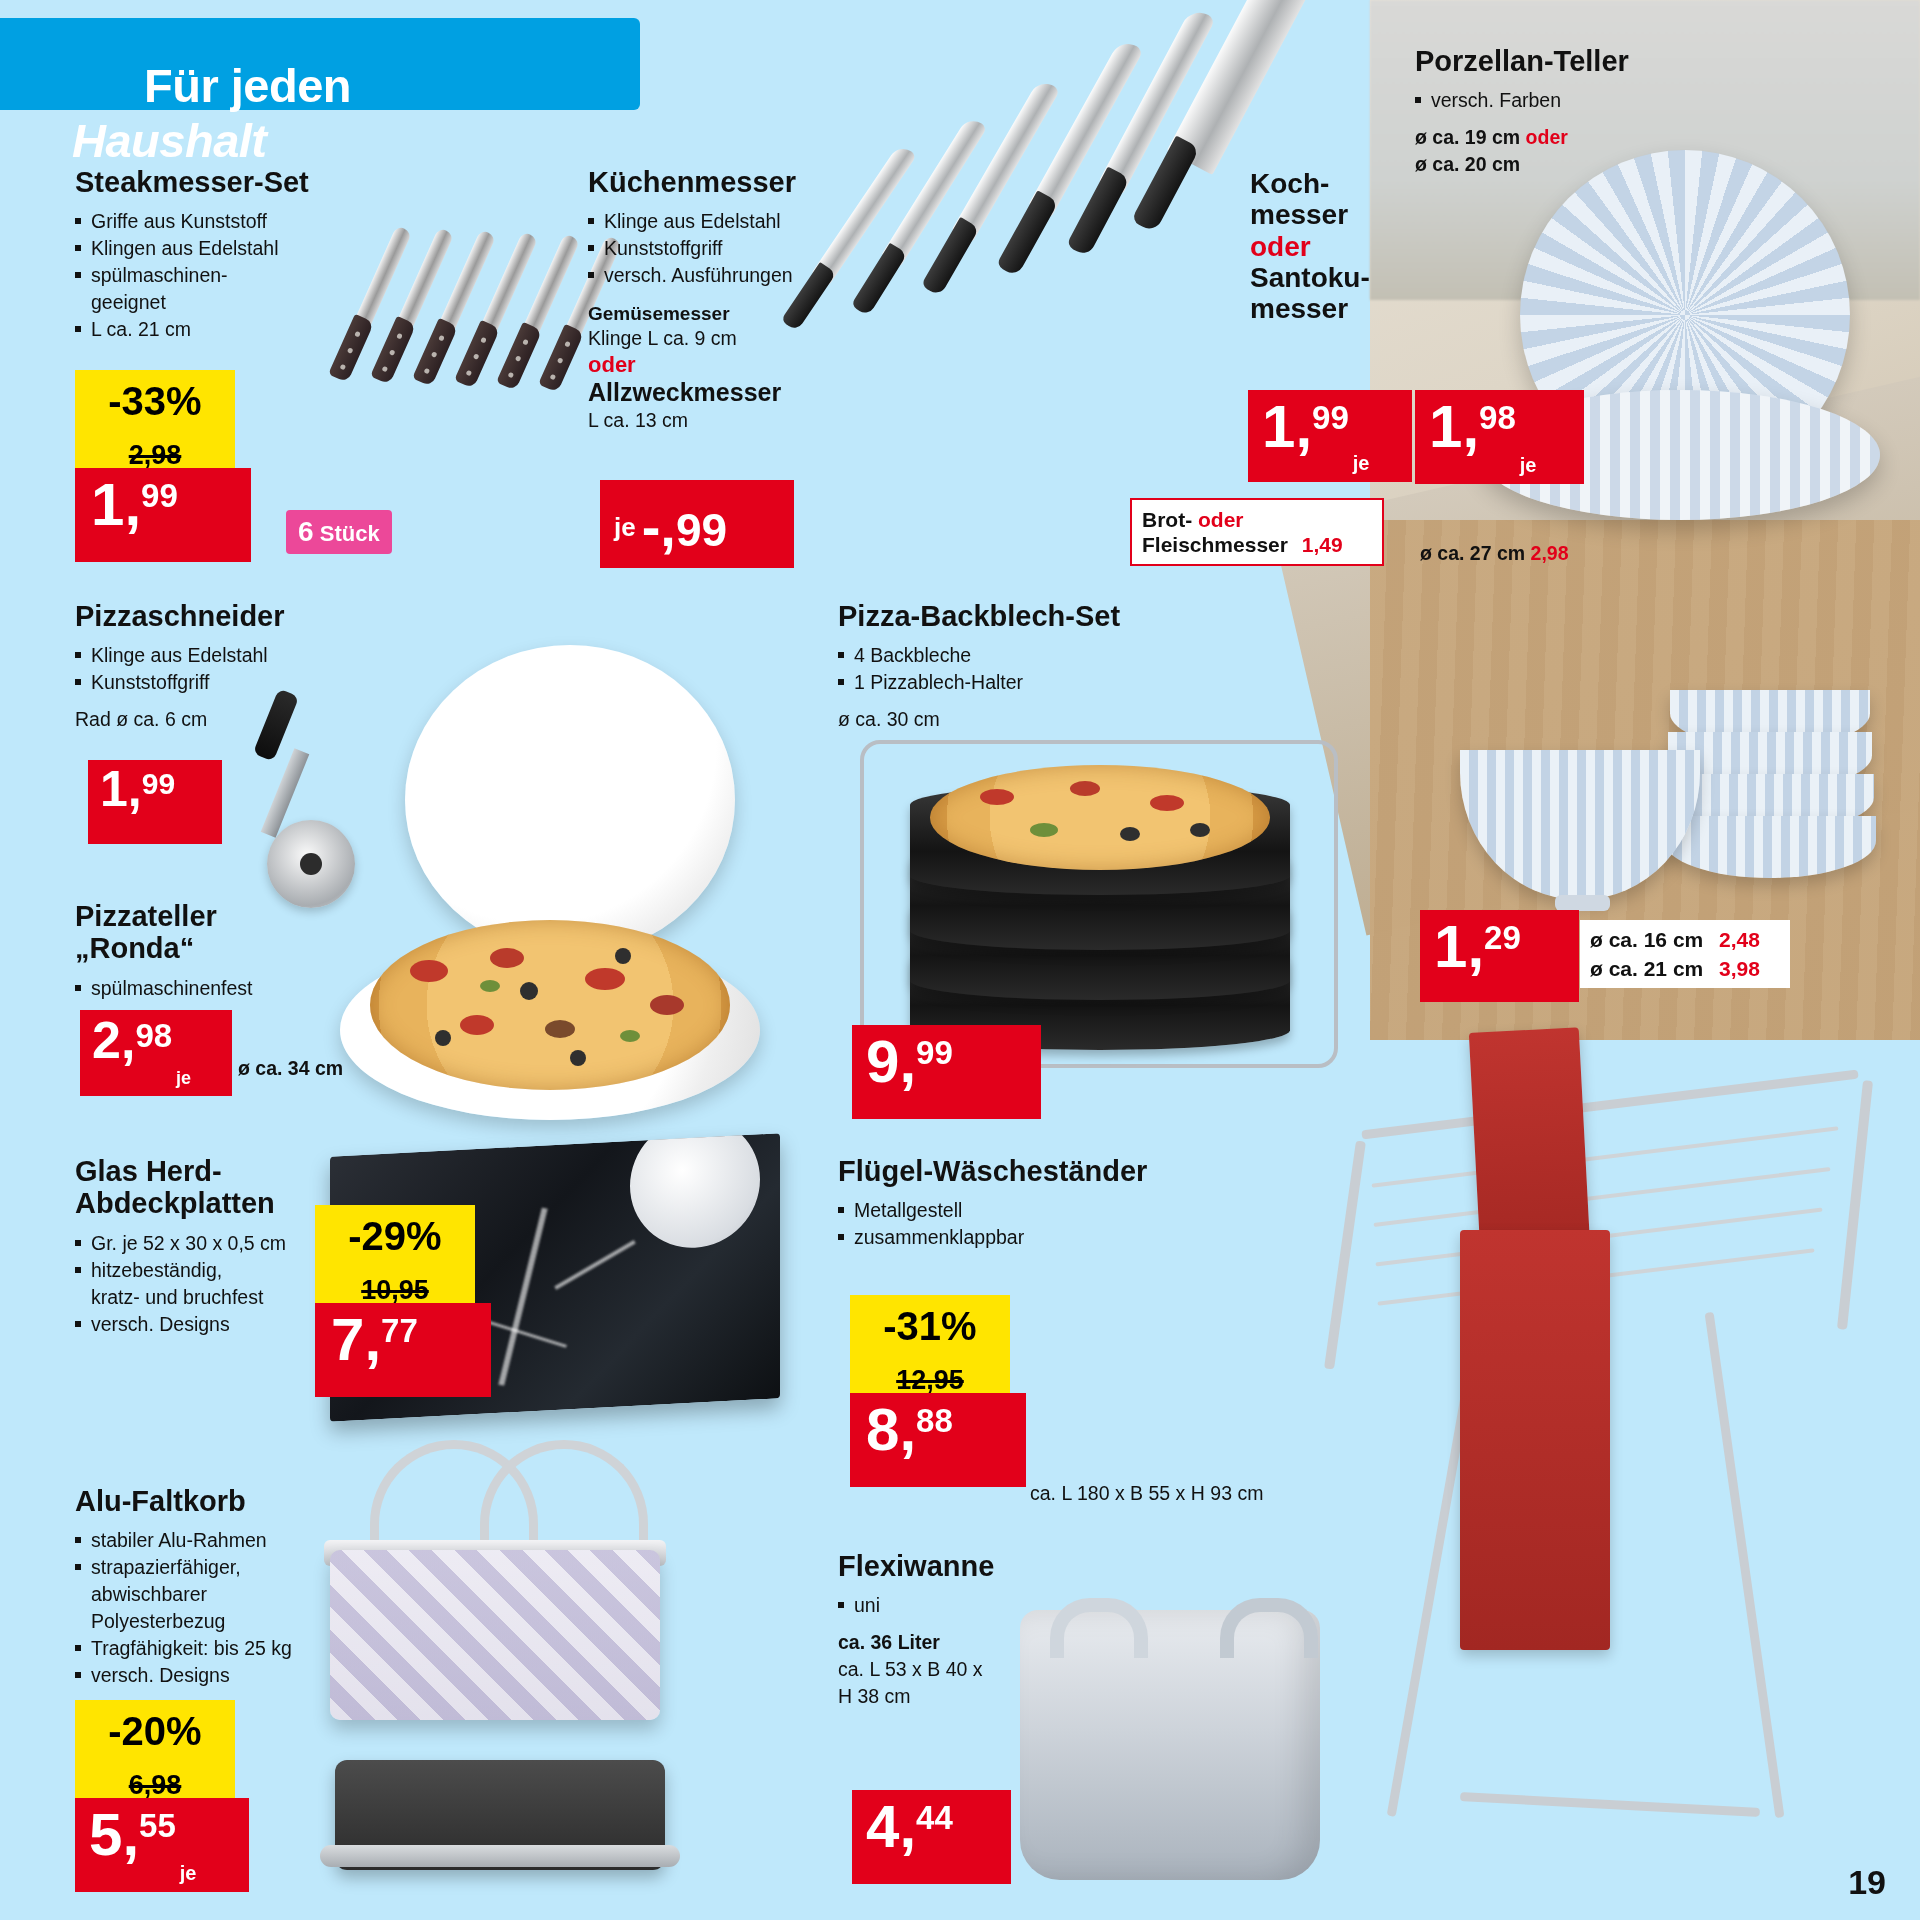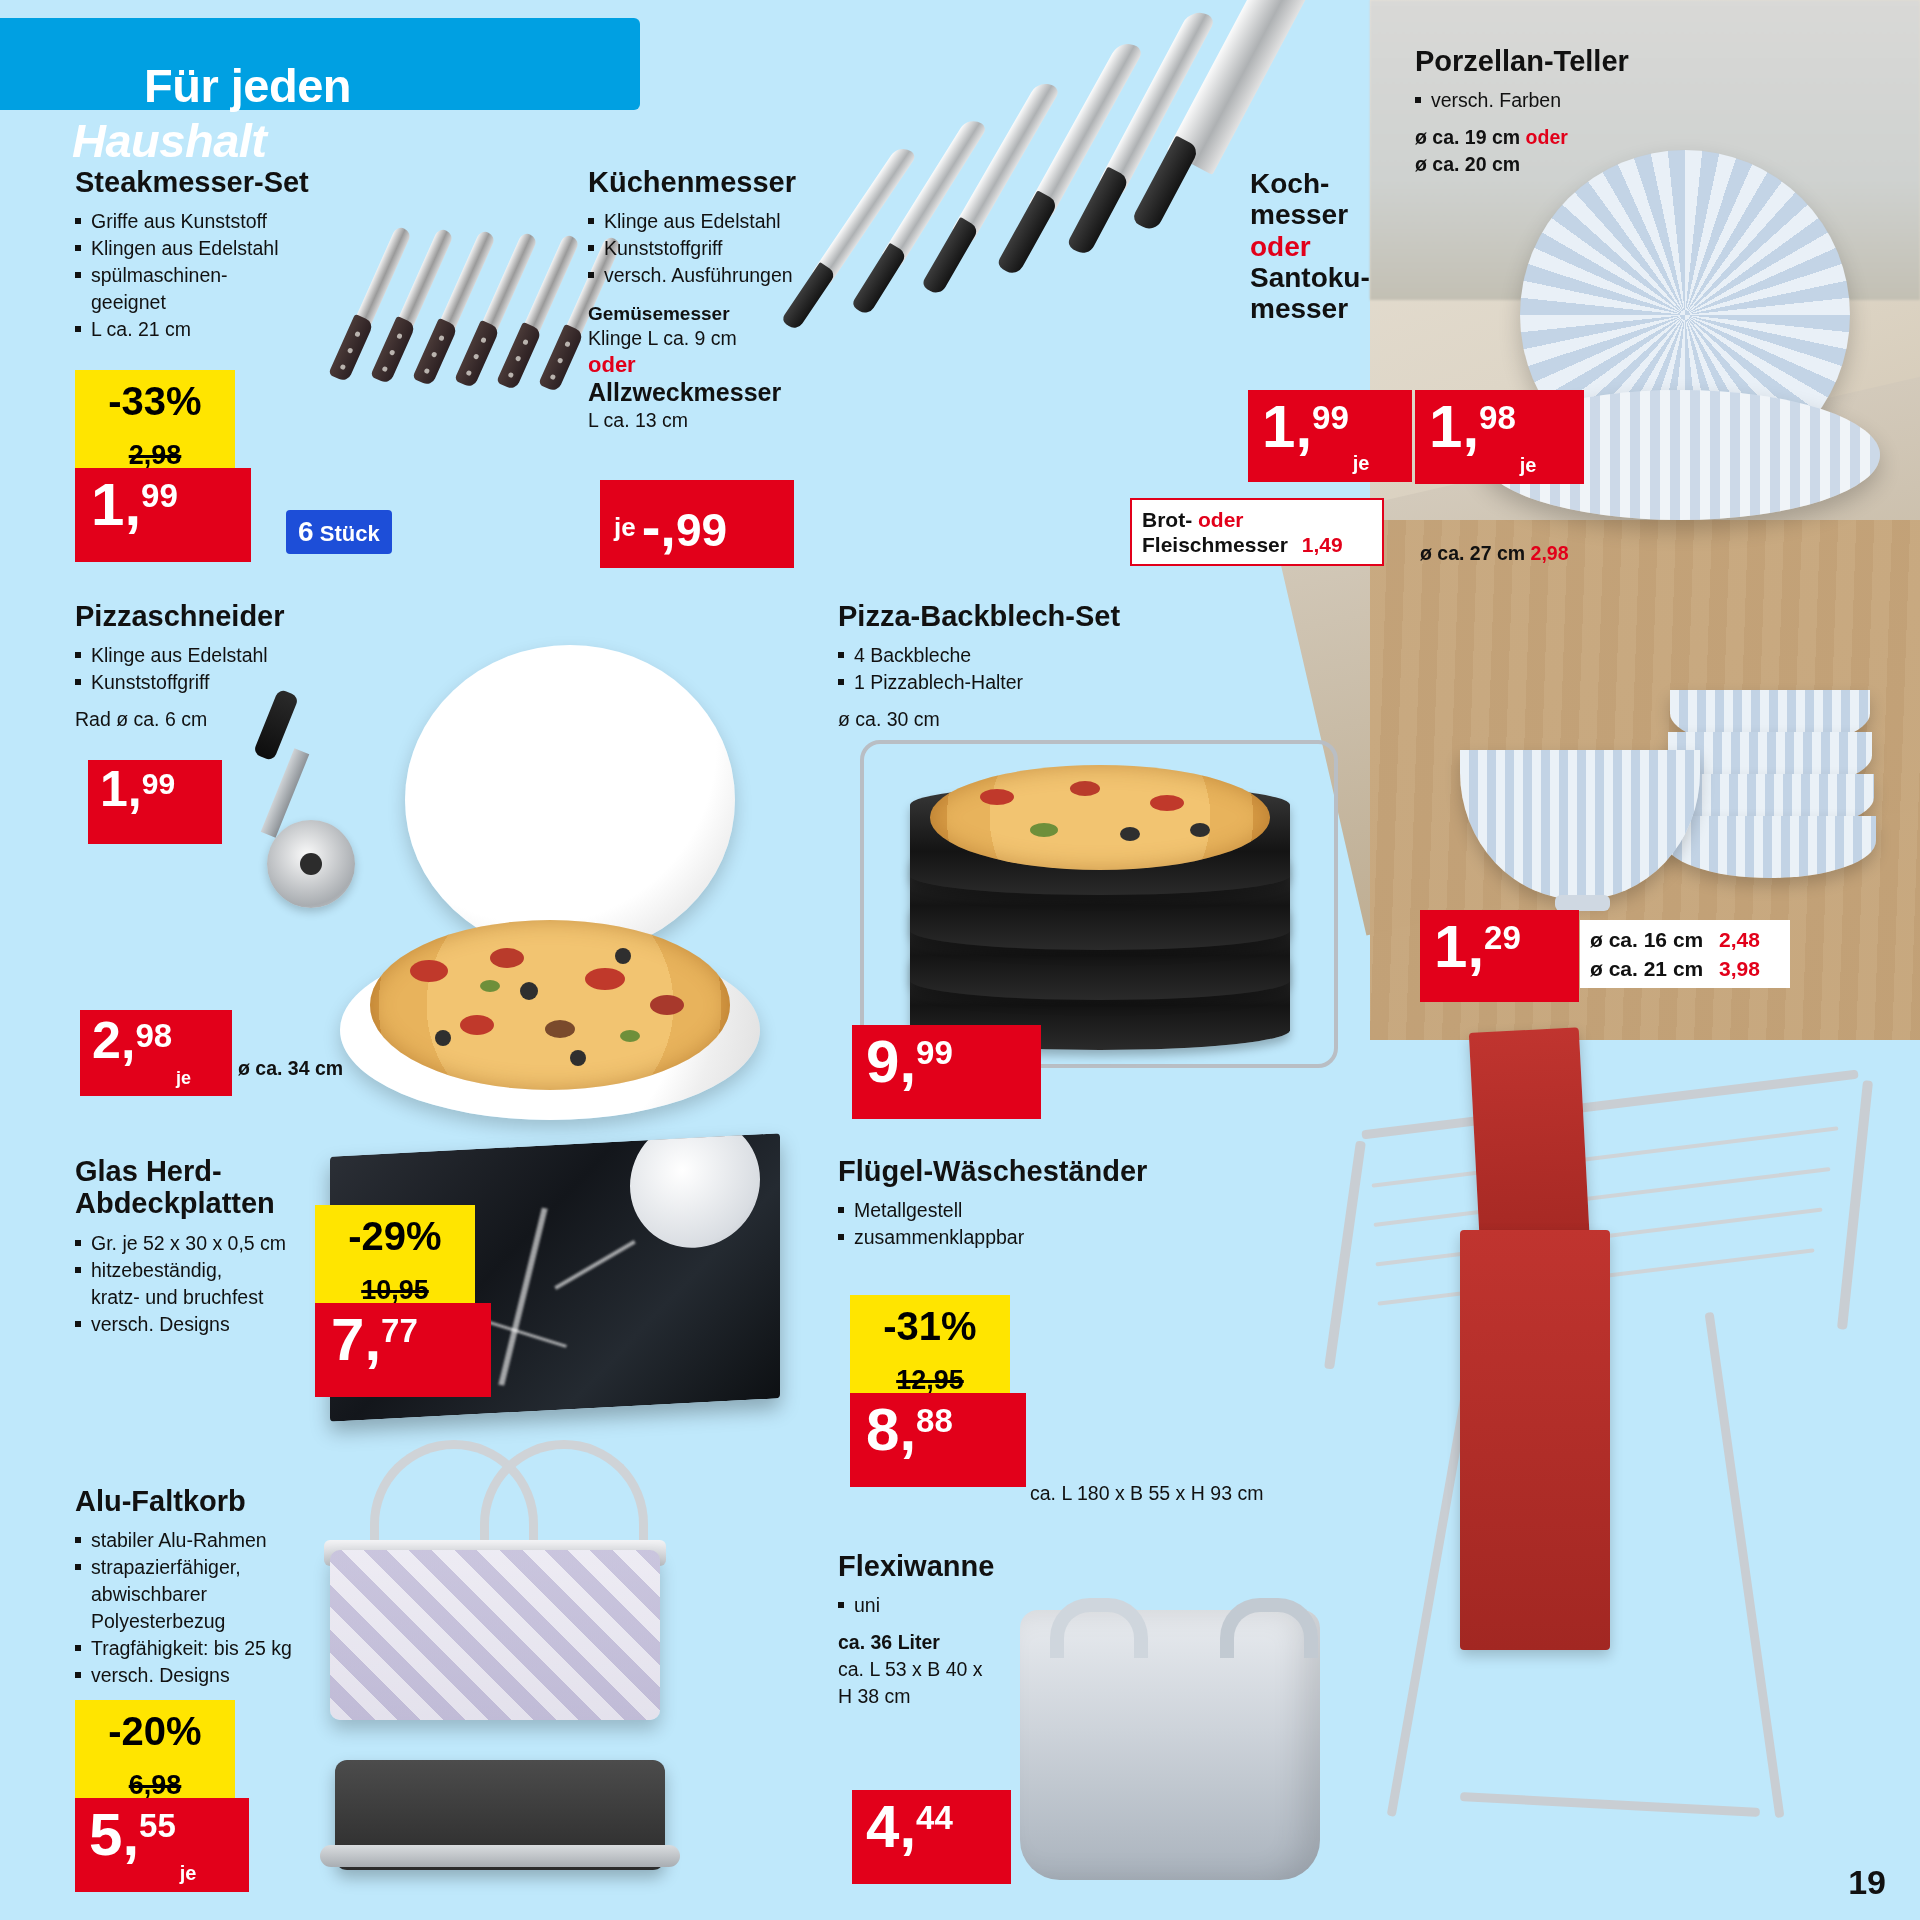--- a/index.html
+++ b/index.html
@@ -81,21 +81,21 @@
     font-size:27px;display:flex;align-items:center;justify-content:center;
   }
   .oldbox s{text-decoration:line-through;text-decoration-thickness:3px;}
 
   .whitebox{
     position:absolute;background:#fff;border:2px solid #e2001a;
     font-size:21px;font-weight:700;line-height:1.2;padding:7px 10px;
   }
 
   .countbadge{
-    position:absolute;background:#1d4ed8;color:#fff;border-radius:4px;
+    position:absolute;background:#ec4899;color:#fff;border-radius:4px;
     font-size:22px;font-weight:700;padding:6px 12px;
   }
   .countbadge b{font-size:28px;}
 
   .pagenum{
     position:absolute;right:34px;bottom:18px;font-size:34px;font-weight:800;color:#111;
   }
 
   
   .art{position:absolute;}
@@ -381,20 +381,27 @@
     <div class="top" style="left:90px;top:95px;width:34px;height:20px;background:#c0392b;"></div>
     <div class="top" style="left:175px;top:100px;width:30px;height:18px;background:#7a4a2c;"></div>
     <div class="top" style="left:150px;top:62px;width:18px;height:18px;background:#2f2f2f;border-radius:50%;"></div>
     <div class="top" style="left:245px;top:28px;width:16px;height:16px;background:#2f2f2f;border-radius:50%;"></div>
     <div class="top" style="left:65px;top:110px;width:16px;height:16px;background:#2f2f2f;border-radius:50%;"></div>
     <div class="top" style="left:200px;top:130px;width:16px;height:16px;background:#2f2f2f;border-radius:50%;"></div>
     <div class="top" style="left:110px;top:60px;width:20px;height:12px;background:#6e8f3a;"></div>
     <div class="top" style="left:250px;top:110px;width:20px;height:12px;background:#6e8f3a;"></div>
   </div>
 
+  <div style="position:absolute;left:75px;top:900px;width:300px;">
+    <div class="h-title">Pizzateller</div>
+    <div class="h-title">„Ronda“</div>
+    <div class="bullets">
+      <div>spülmaschinenfest</div>
+    </div>
+  </div>
 
   <div class="tag" style="left:80px;top:1010px;width:140px;height:80px;padding:6px 0 0 12px;">
     <span class="big" style="font-size:52px;">2</span>
       <span class="comma" style="font-size:52px;">,</span>
       <span class="cents" style="font-size:33px;">98</span>
       <span class="je" style="font-size:18px;">je</span>
   </div>
   <div class="plain" style="position:absolute;left:238px;top:1055px;font-weight:400;"><b>ø ca. 34 cm</b></div>
 
   <div style="position:absolute;left:75px;top:1155px;width:300px;">

